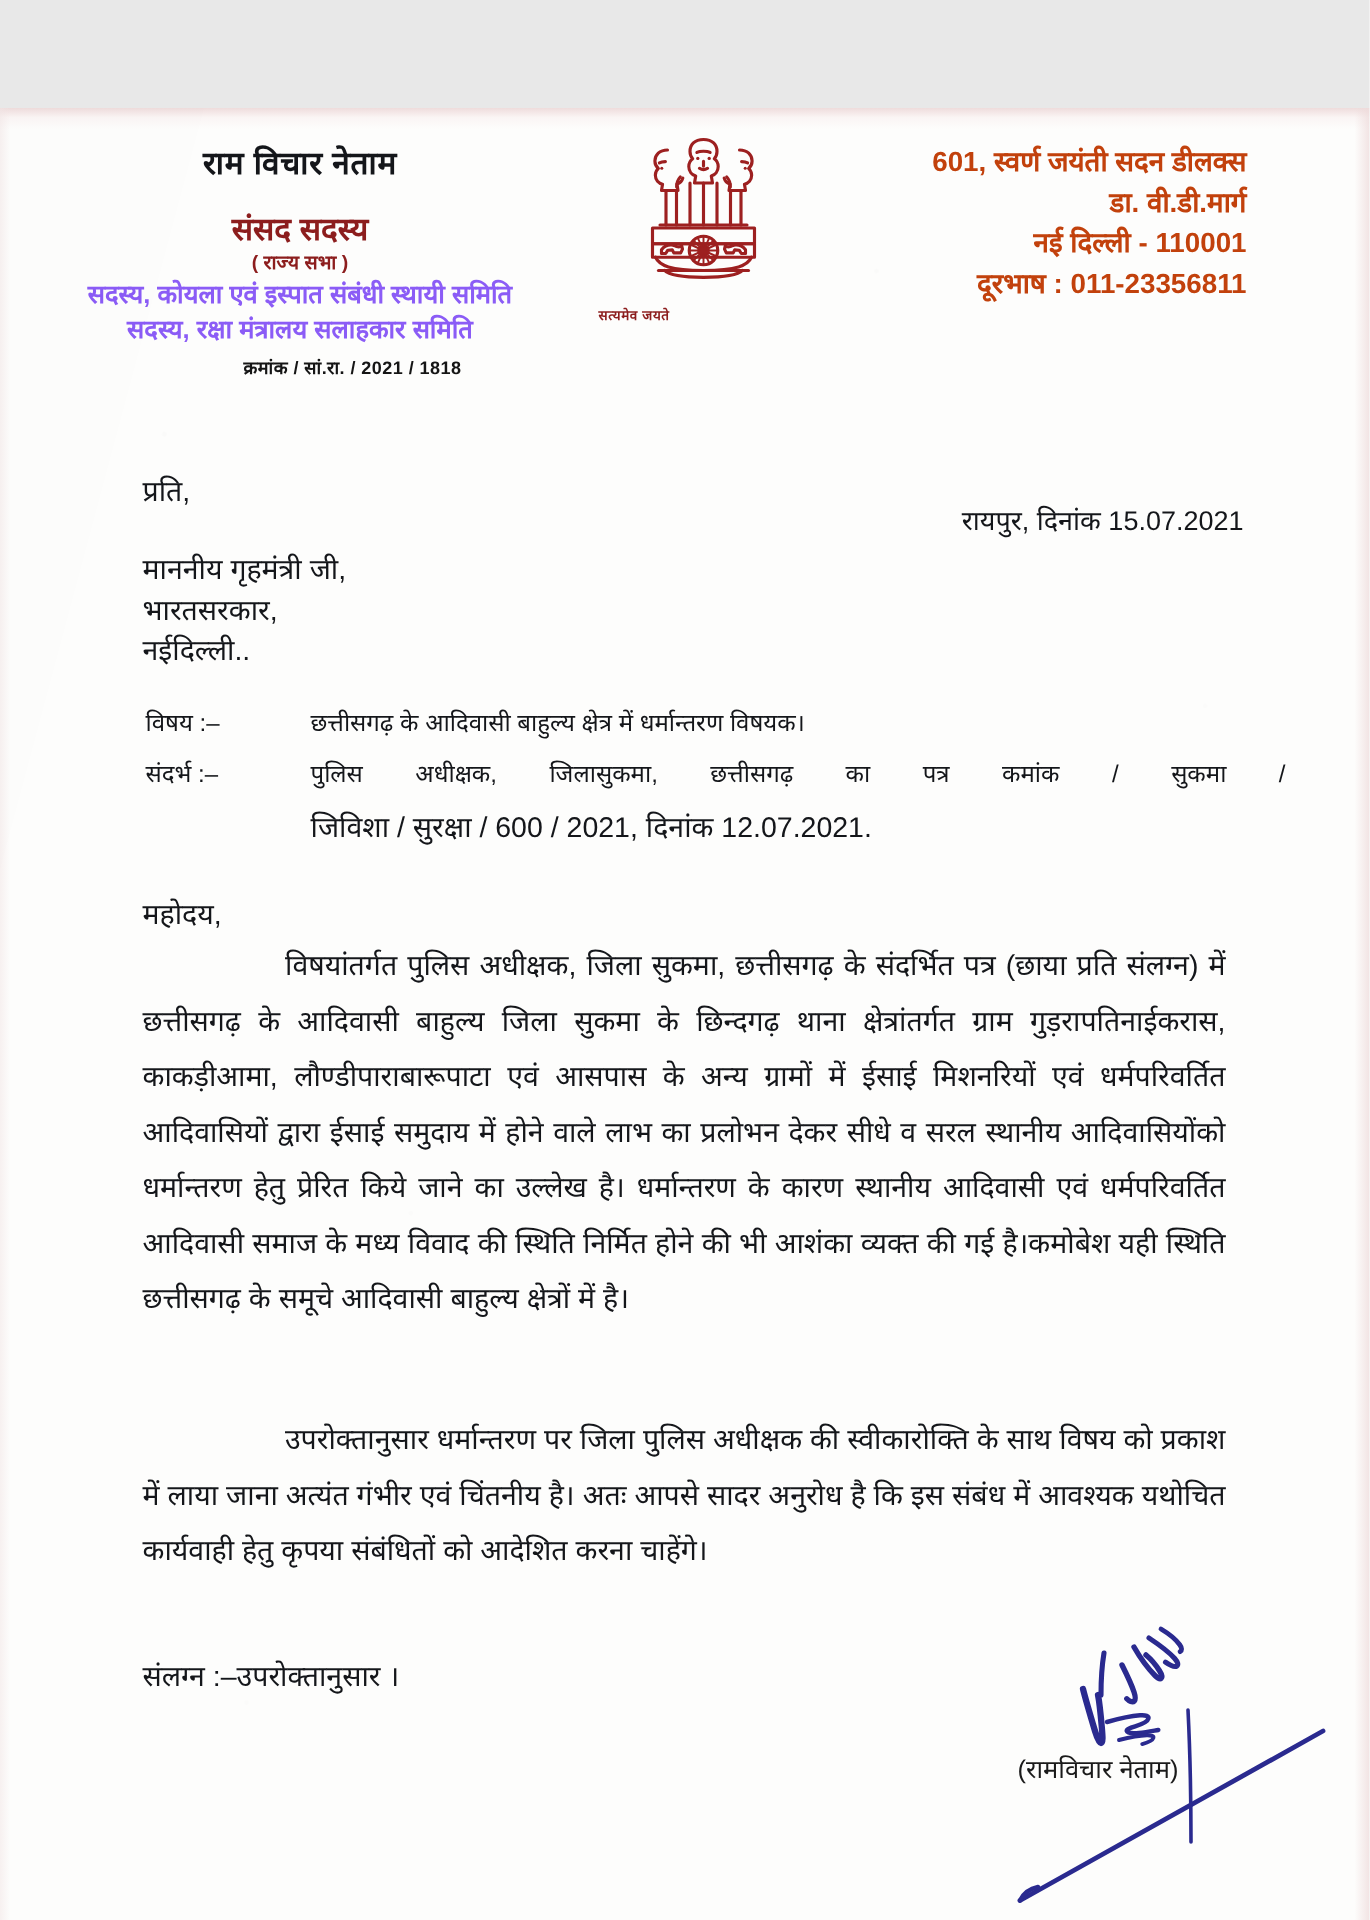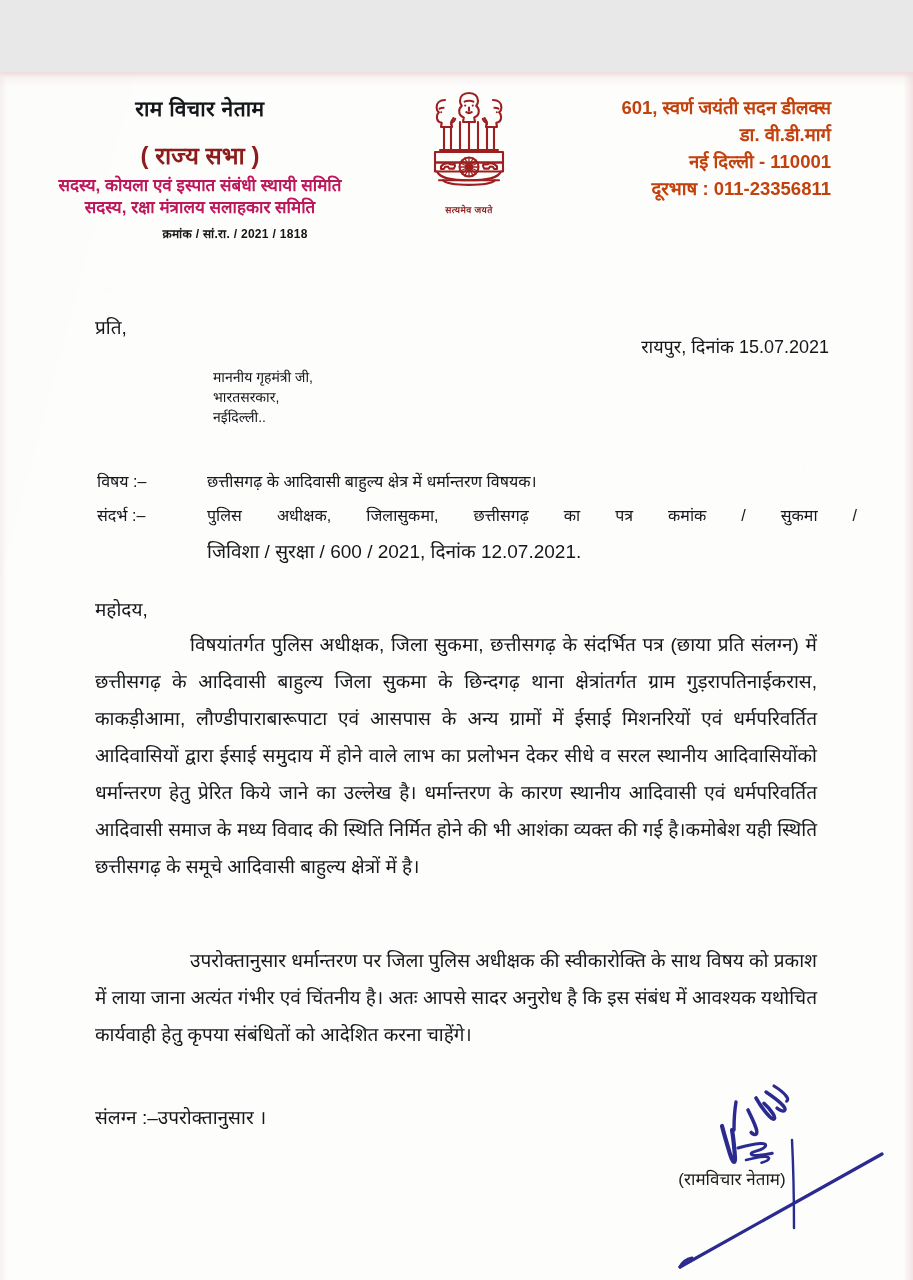--- a/index.html
+++ b/index.html
@@ -60,34 +60,34 @@
     position:absolute;left:0;top:22px;width:400px;text-align:center;
   }
   .lh-name{
     font-size:21px;font-weight:bold;color:#111;letter-spacing:.5px;
     margin:0 0 20px 0;
   }
   .lh-post{
     font-size:21px;font-weight:bold;color:#8c1d1d;margin:0;line-height:1.18;
   }
   .lh-house{
-    font-size:24px;font-weight:bold;color:#8c1d1d;margin:0 0 4px 0;line-height:1.2;
+    font-size:13px;font-weight:bold;color:#8c1d1d;margin:0 0 4px 0;line-height:1.2;
   }
   .lh-com{
-    font-size:17px;font-weight:bold;color:#be185d;line-height:1.32;margin:0;
+    font-size:17px;font-weight:bold;color:#8b5cf6;line-height:1.32;margin:0;
     white-space:nowrap;
   }
   .lh-ref{
     font-size:12px;font-weight:bold;color:#151515;margin-top:5px;
     padding-left:70px;letter-spacing:.3px;
   }
 
   
   .lh-emblem{
-    position:absolute;left:399px;top:14px;width:140px;text-align:center;
+    position:absolute;left:399px;top:14px;width:140px;
   }
   .lh-emblem svg{display:block;margin:0 auto;}
   .emblem-motto{
     font-size:9px;font-weight:bold;color:#8c1d1d;letter-spacing:.4px;
     margin-top:1px;
   }
 
   .lh-right{
     position:absolute;right:64px;top:22px;text-align:right;
   }
@@ -98,21 +98,21 @@
   .lh-place{
     position:absolute;right:84px;top:262px;
     font-size:18px;color:#111;white-space:nowrap;
   }
   .lh-place .dateval{font-weight:normal;}
 
   
   .body-text{color:#14161a;}
   #to-block{position:absolute;left:95px;top:242px;}
   .to-label{font-size:19px;}
-  .to-lines{margin-left:118px;margin-top:28px;font-size:14px;line-height:1.42;}
+  .to-lines{margin-top:28px;font-size:19px;line-height:1.42;}
 
   #meta-block{position:absolute;left:97px;top:398px;width:760px;}
   .meta-row{display:flex;font-size:16px;margin-bottom:12px;}
   .meta-key{width:110px;flex:none;}
   .meta-val{flex:1;}
   .meta-val.justify{
     text-align:justify;text-align-last:justify;
   }
   .meta-val2{margin-left:110px;font-size:19px;}
 
@@ -146,20 +146,21 @@
 <div id="page">
 
   <div class="torn-top"></div>
   <div class="edge-right"></div>
   <div class="edge-left"></div>
 
   <div id="letterhead">
 
     <div class="lh-left">
       <div class="lh-name body-text">राम विचार नेताम</div>
+      <div class="lh-post">संसद सदस्य</div>
       <div class="lh-house">( राज्य सभा )</div>
       <div class="lh-com">सदस्य, कोयला एवं इस्पात संबंधी स्थायी समिति</div>
       <div class="lh-com">सदस्य, रक्षा मंत्रालय सलाहकार समिति</div>
       <div class="lh-ref">क्रमांक / सां.रा. / 2021 / 1818</div>
     </div>
 
     <div class="lh-emblem">
       <svg width="104" height="116" viewBox="0 0 104 116" aria-hidden="true">
         <g fill="none" stroke="#9d2020" stroke-width="2.1" stroke-linejoin="round" stroke-linecap="round">
 

